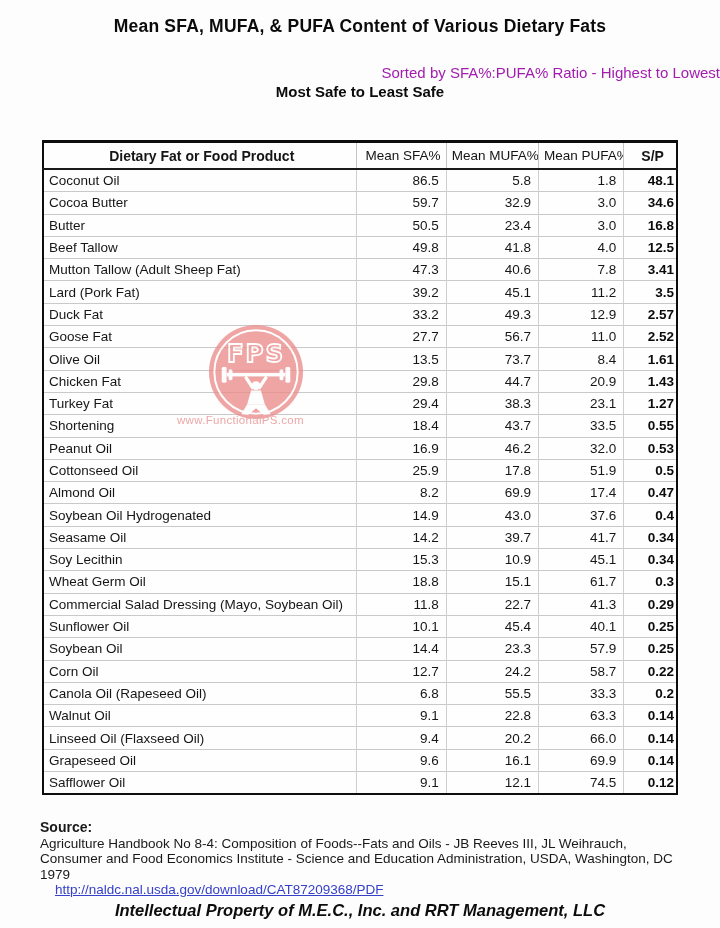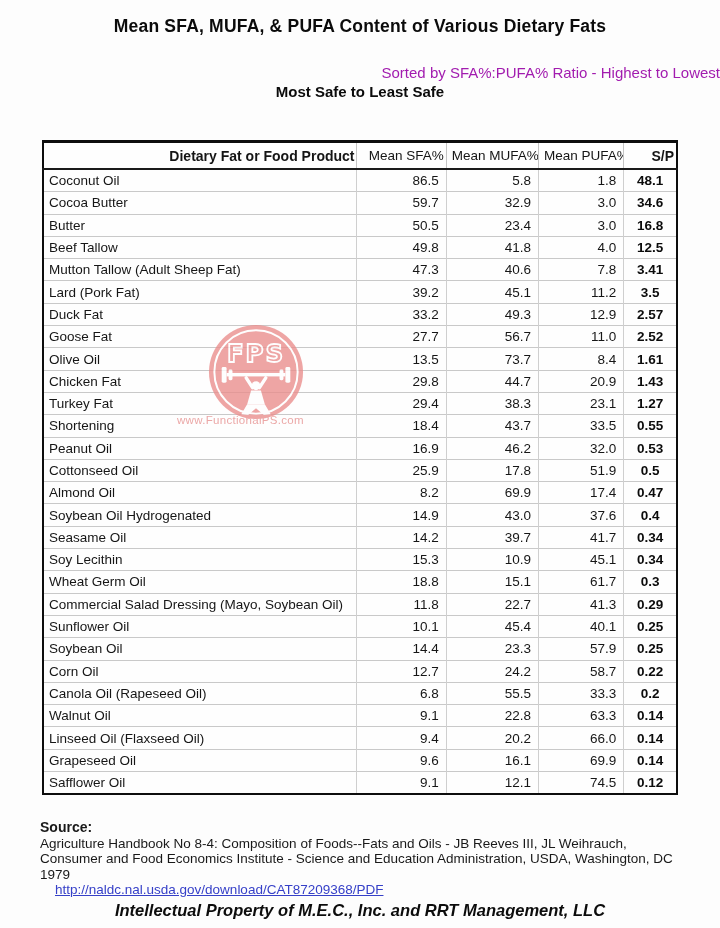--- a/index.html
+++ b/index.html
@@ -34,34 +34,34 @@
     border:2px solid #0d0d0d;border-top-width:3px;
     font-size:13.5px;background:#fefefe;
   }
   table.fats col.c-product{width:313px;}
   table.fats col.c-sfa{width:89px;}
   table.fats col.c-mufa{width:92px;}
   table.fats col.c-pufa{width:85px;}
   table.fats col.c-sp{width:53px;}
   table.fats th{
     height:23px;border-bottom:2px solid #1a1a1a;
-    font-weight:normal;text-align:right;color:#151515;
+    font-weight:normal;text-align:center;color:#151515;
     padding:1px 2px 1px 5px;white-space:nowrap;overflow:hidden;
     border-left:1px solid #c4c4c4;
   }
   table.fats th:first-child{border-left:none;font-weight:bold;font-size:14px;}
   table.fats th.sp{font-weight:bold;font-size:14px;padding-left:7px;}
   table.fats td{
     height:21.3px;padding:0 2px;
     border-top:1px solid #c9c9c9;border-left:1px solid #cfcfcf;
     white-space:nowrap;overflow:hidden;color:#161616;
   }
   table.fats td:first-child{border-left:none;padding-left:5px;text-align:left;}
   table.fats td.num{text-align:right;padding-right:7px;}
-  table.fats td.sp{text-align:center;font-weight:bold;color:#0b0b0b;}
+  table.fats td.sp{text-align:right;font-weight:bold;color:#0b0b0b;}
   table.fats tbody tr:first-child td{border-top:none;}
 
   
   .watermark{position:absolute;left:205px;top:323px;width:150px;pointer-events:none;opacity:.78;}
   .watermark svg{display:block;margin-left:2px;}
   .watermark .wm-url{
     width:190px;margin-left:-28px;margin-top:-7px;text-align:left;
     font-size:11.5px;color:#e68f8e;letter-spacing:.3px;
     font-family:"Liberation Sans",sans-serif;
   }

